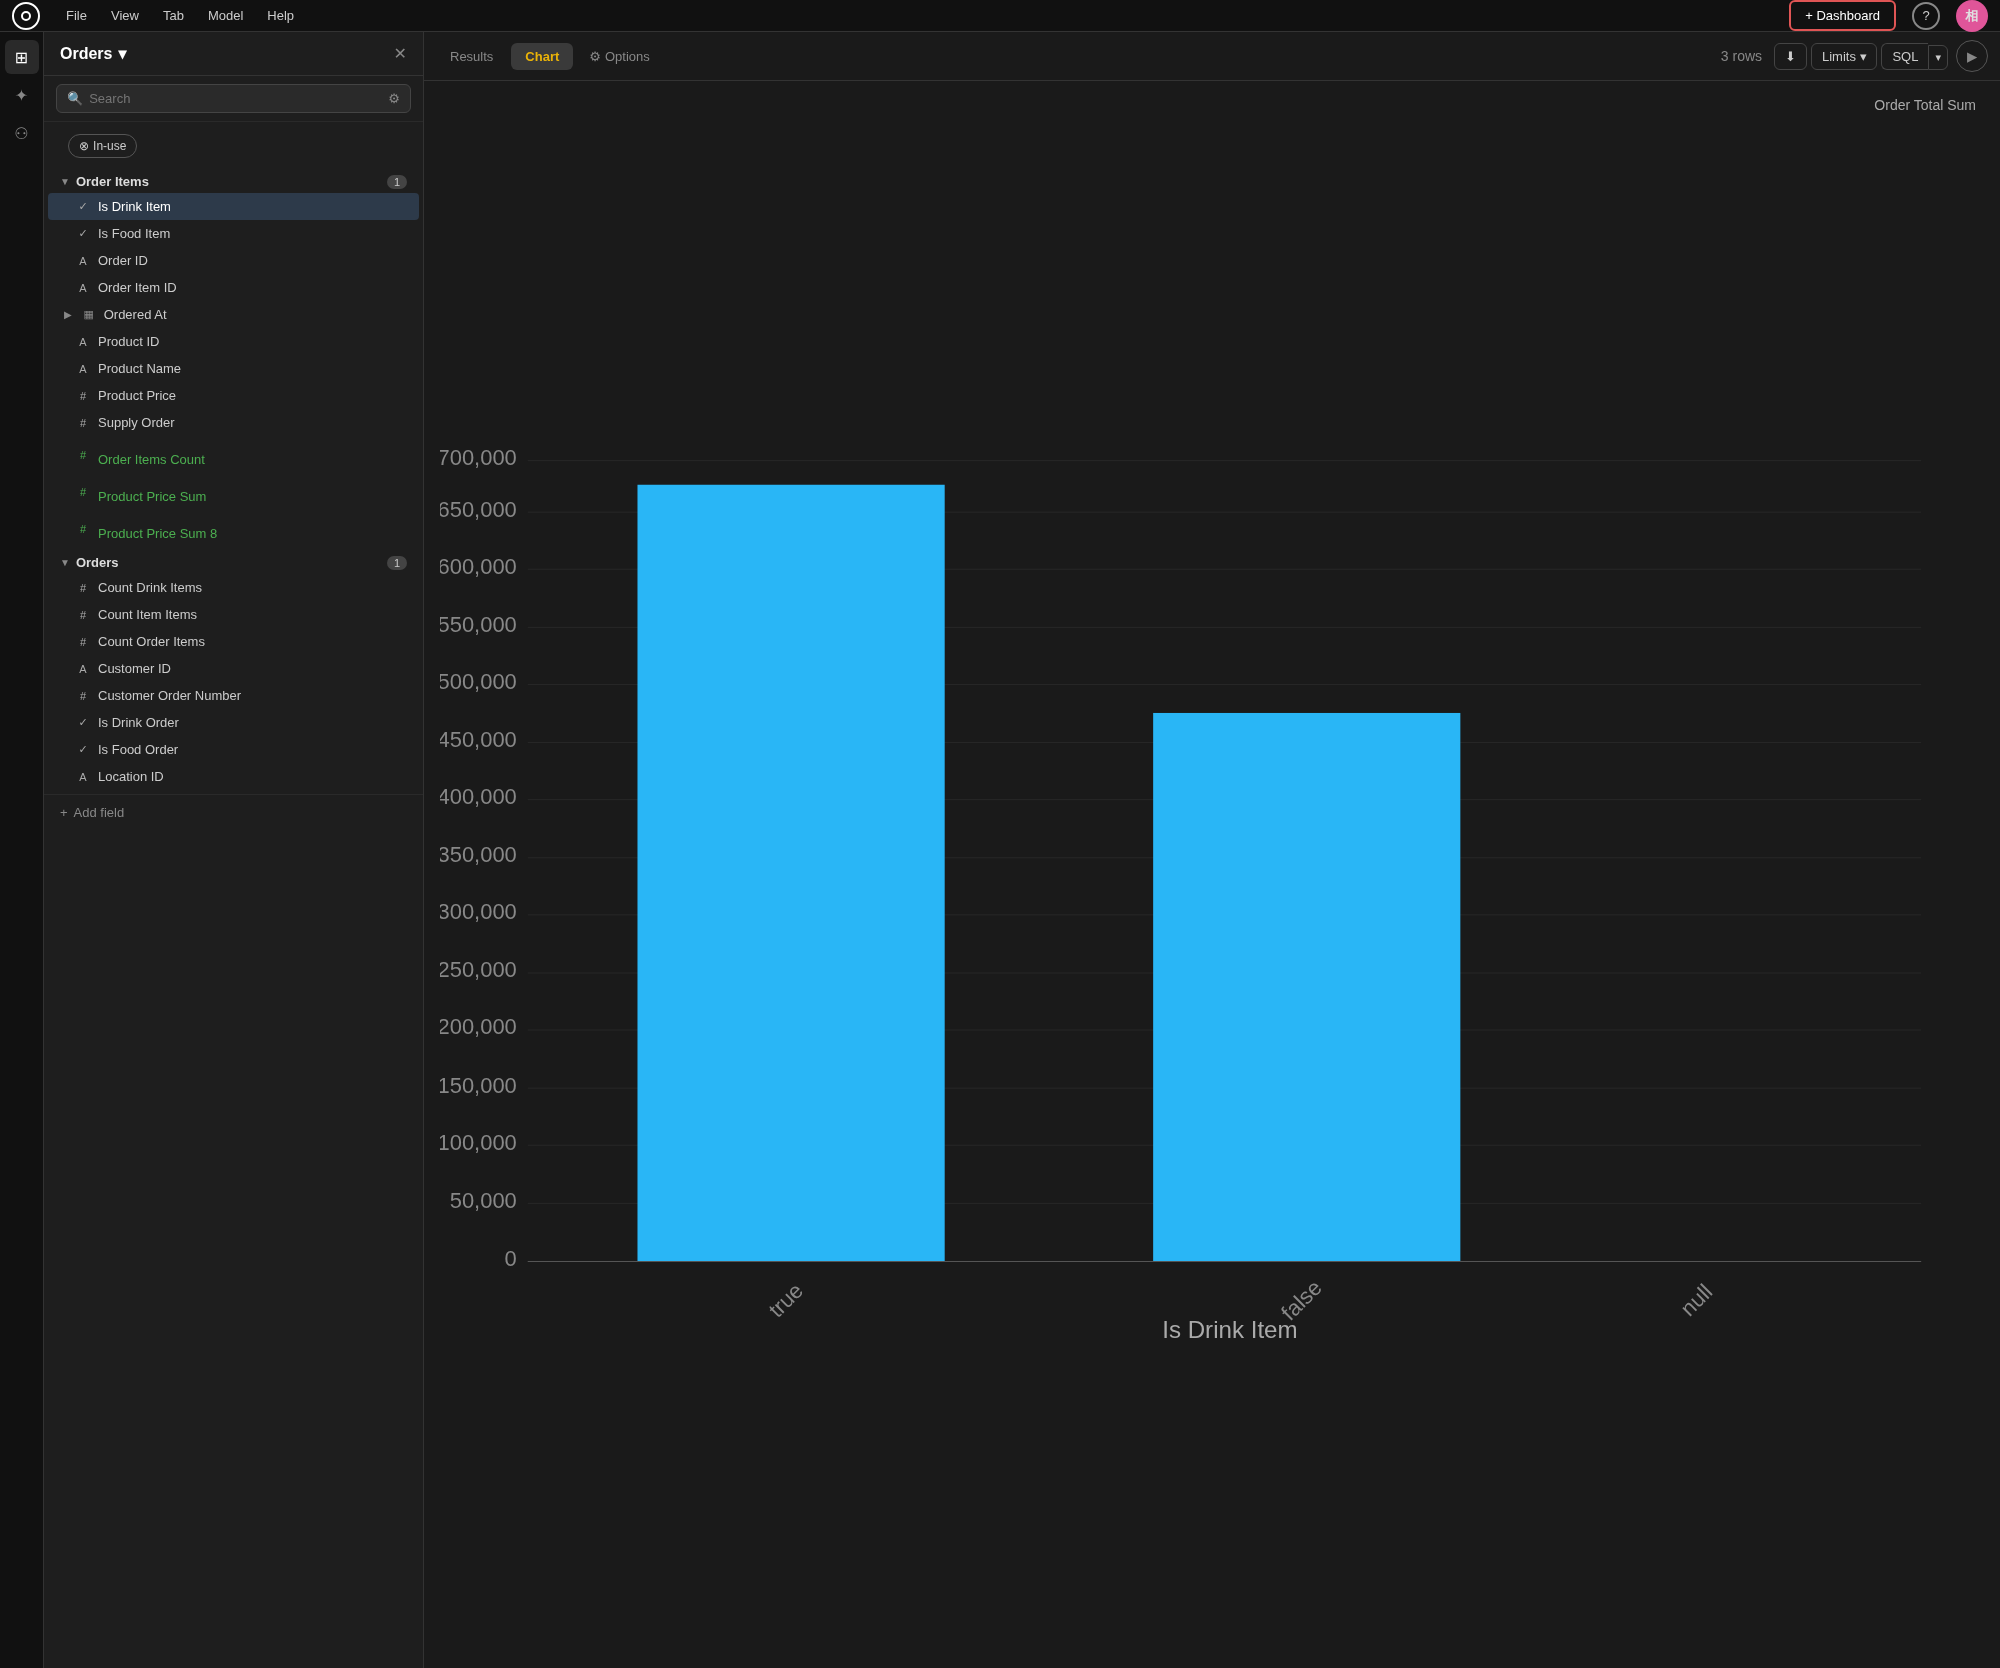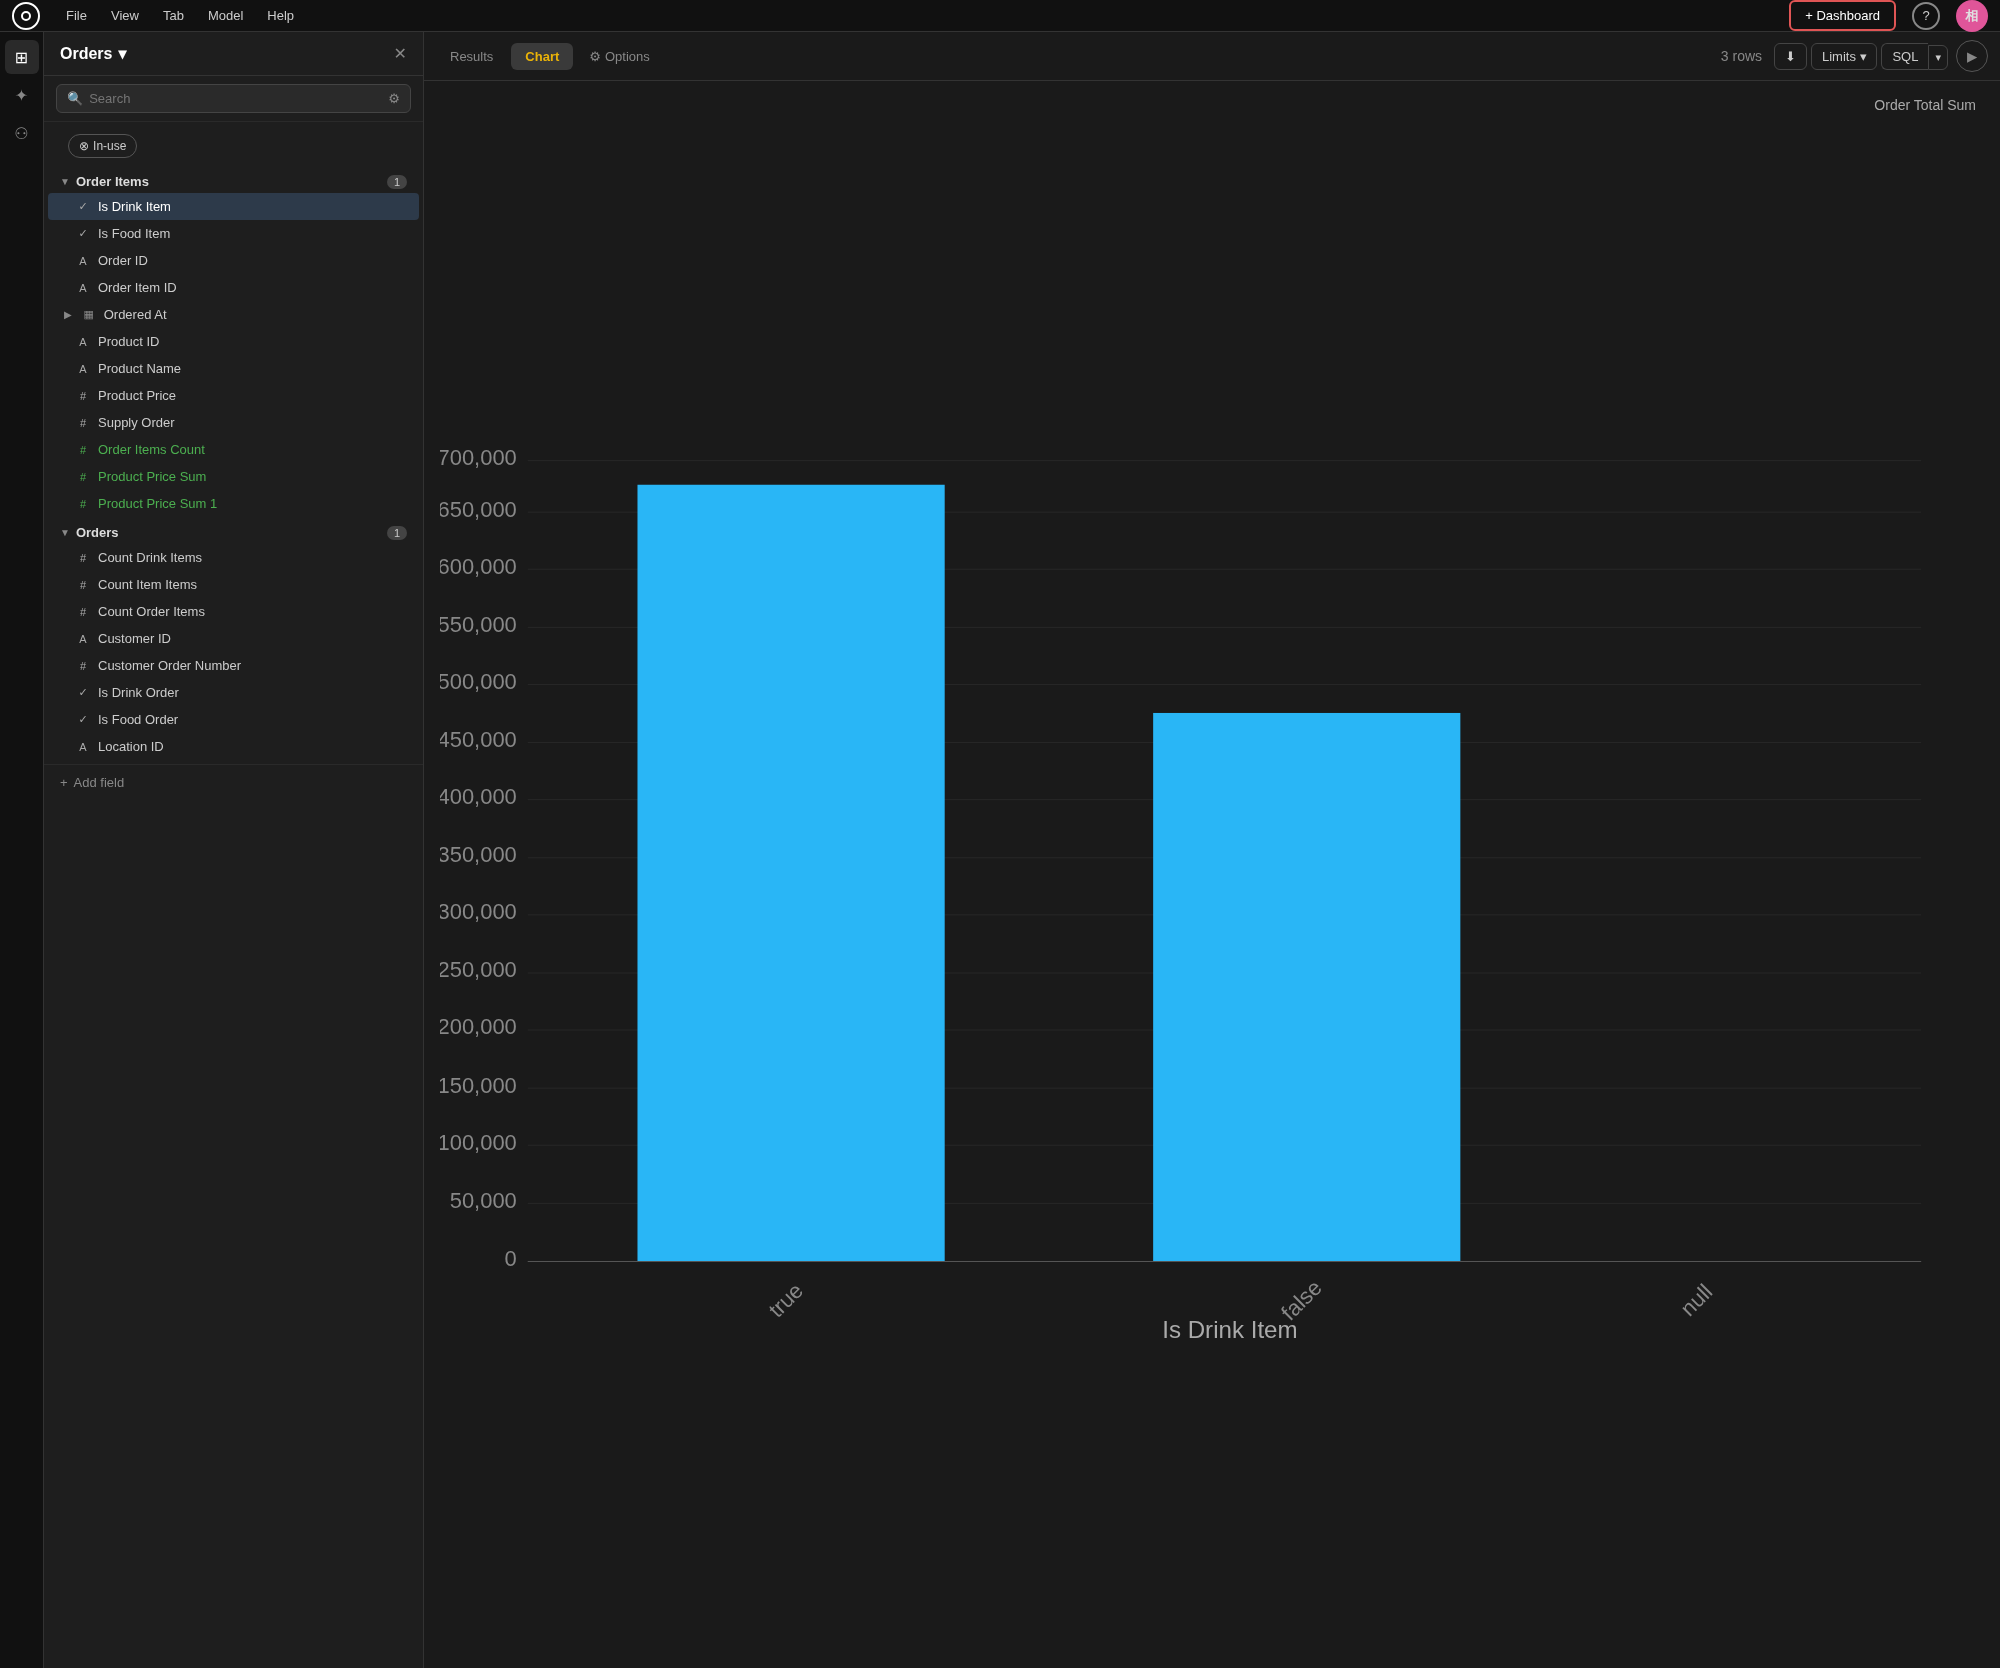--- a/index.html
+++ b/index.html
@@ -250,21 +250,21 @@
       color: #888;
       width: 14px;
       text-align: center;
       flex-shrink: 0;
     }
     .field-icon.check { color: #aaa; }
     .field-icon.string { color: #aaa; }
     .field-icon.number { color: #aaa; }
     .field-icon.measure { color: #4caf50; }
     .field-label { font-size: 13px; color: #ccc; }
-    .field-label.measure { color: #4caf50; }
+    .field-label.measure { color: #4caf50; margin-top: 10px; }
 
     .field-item.with-expand {
       padding-left: 16px;
     }
     .expand-btn { color: #888; font-size: 10px; margin-right: 2px; }
 
     .add-field {
       display: flex;
       align-items: center;
       gap: 6px;
@@ -508,21 +508,21 @@
       <div class="field-item">
         <span class="field-icon measure">#</span>
         <span class="field-label measure">Order Items Count</span>
       </div>
       <div class="field-item">
         <span class="field-icon measure">#</span>
         <span class="field-label measure">Product Price Sum</span>
       </div>
       <div class="field-item">
         <span class="field-icon measure">#</span>
-        <span class="field-label measure">Product Price Sum 1</span>
+        <span class="field-label measure">Product Price Sum 8</span>
       </div>
 
       <div class="section-header">
         <div class="section-title-wrap">
           <span class="chevron">▼</span>
           <span>Orders</span>
         </div>
         <span class="section-badge">1</span>
       </div>
 

